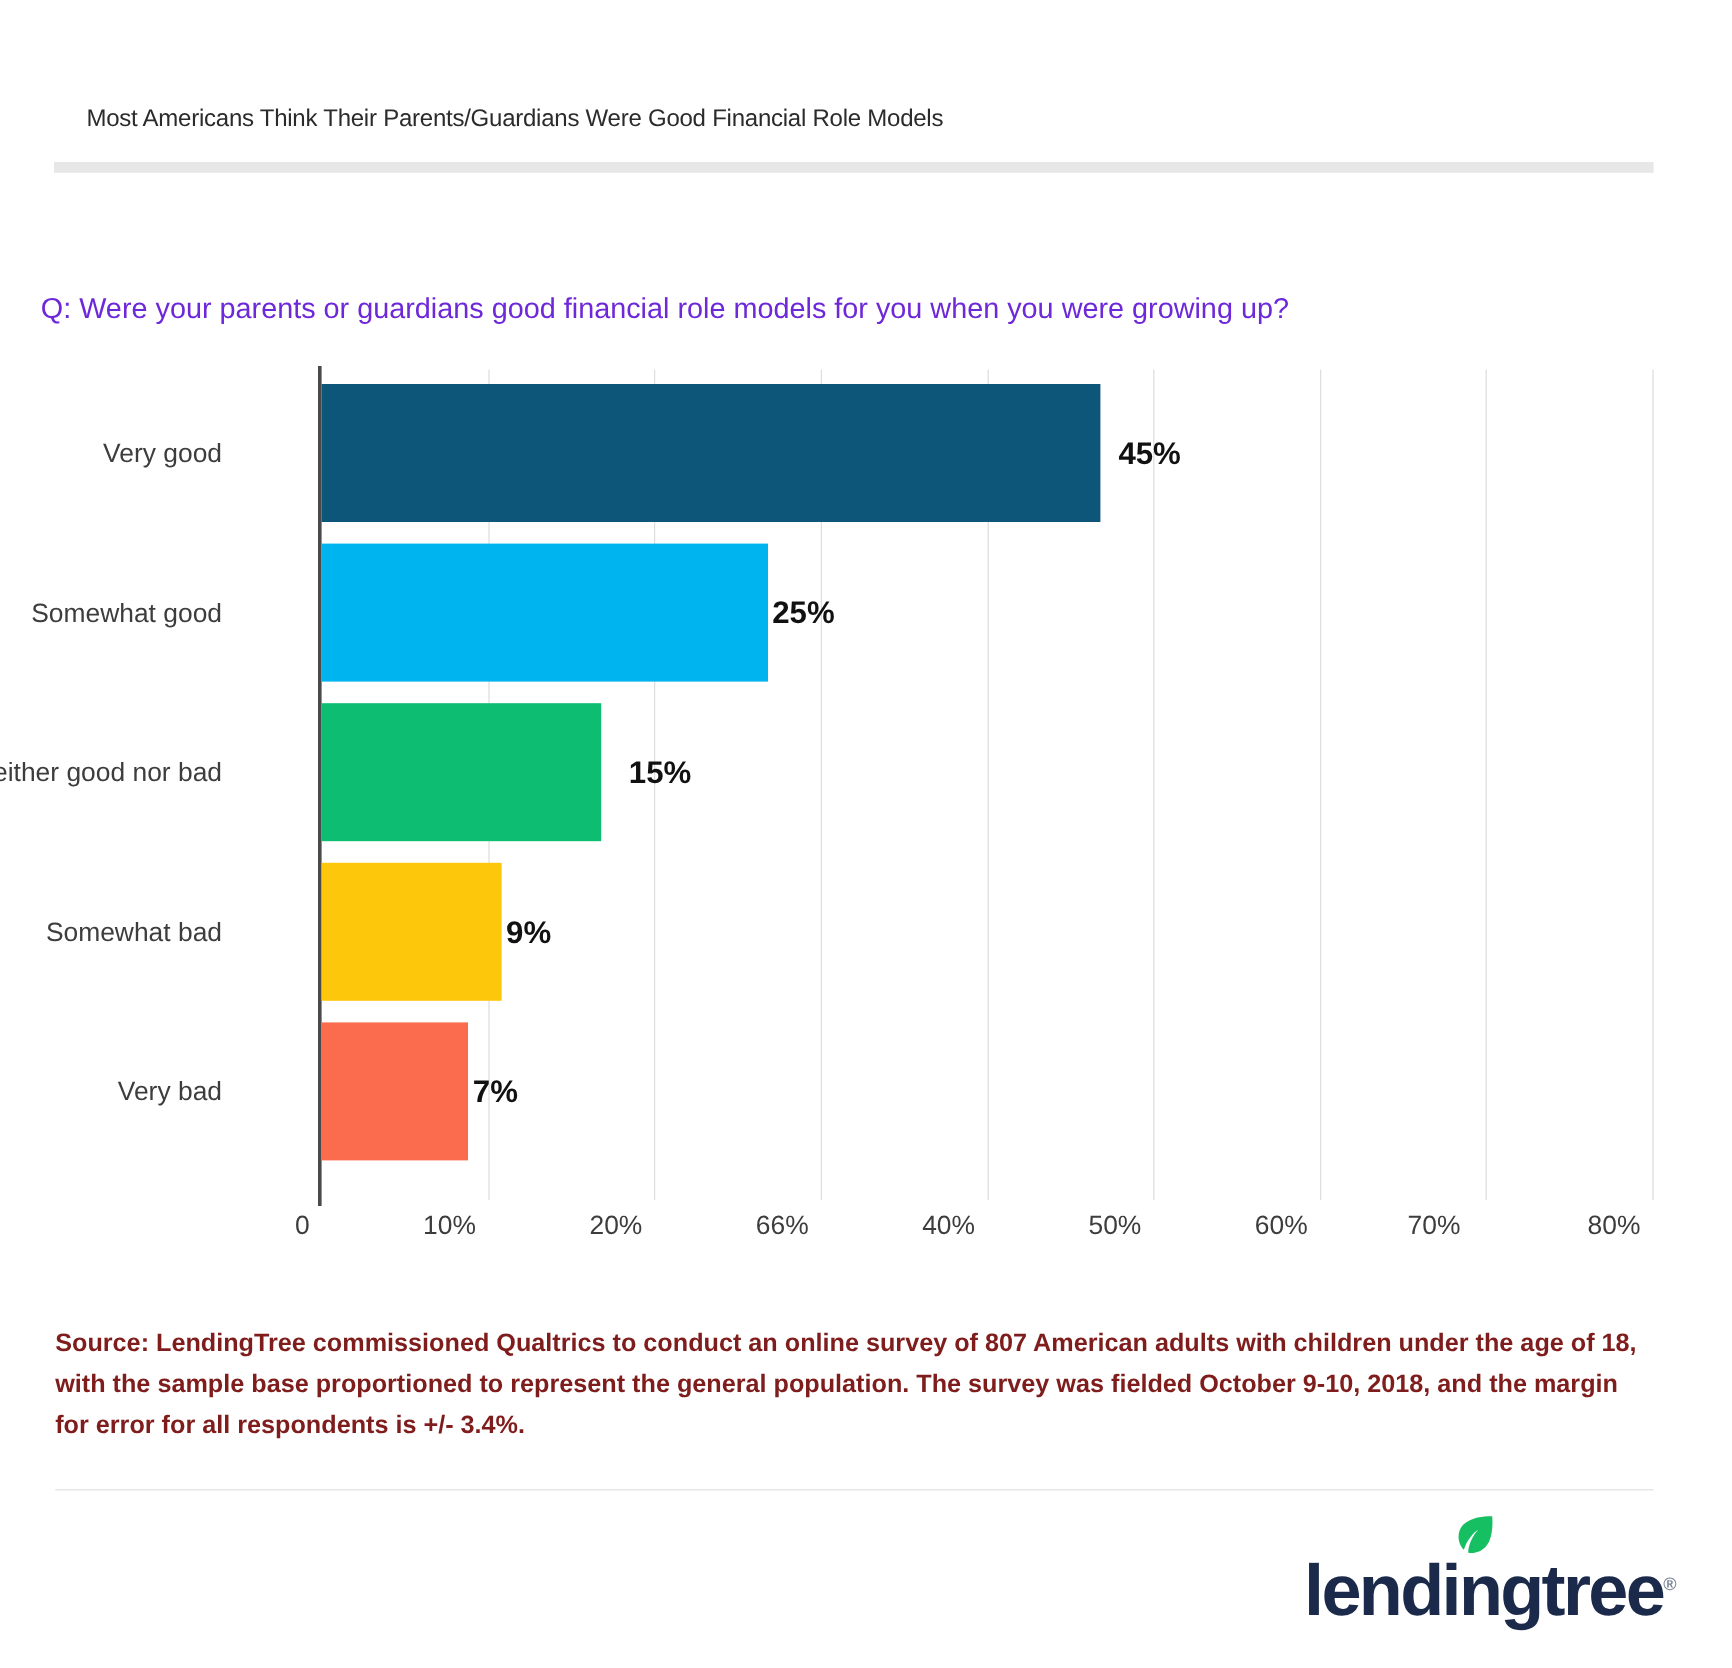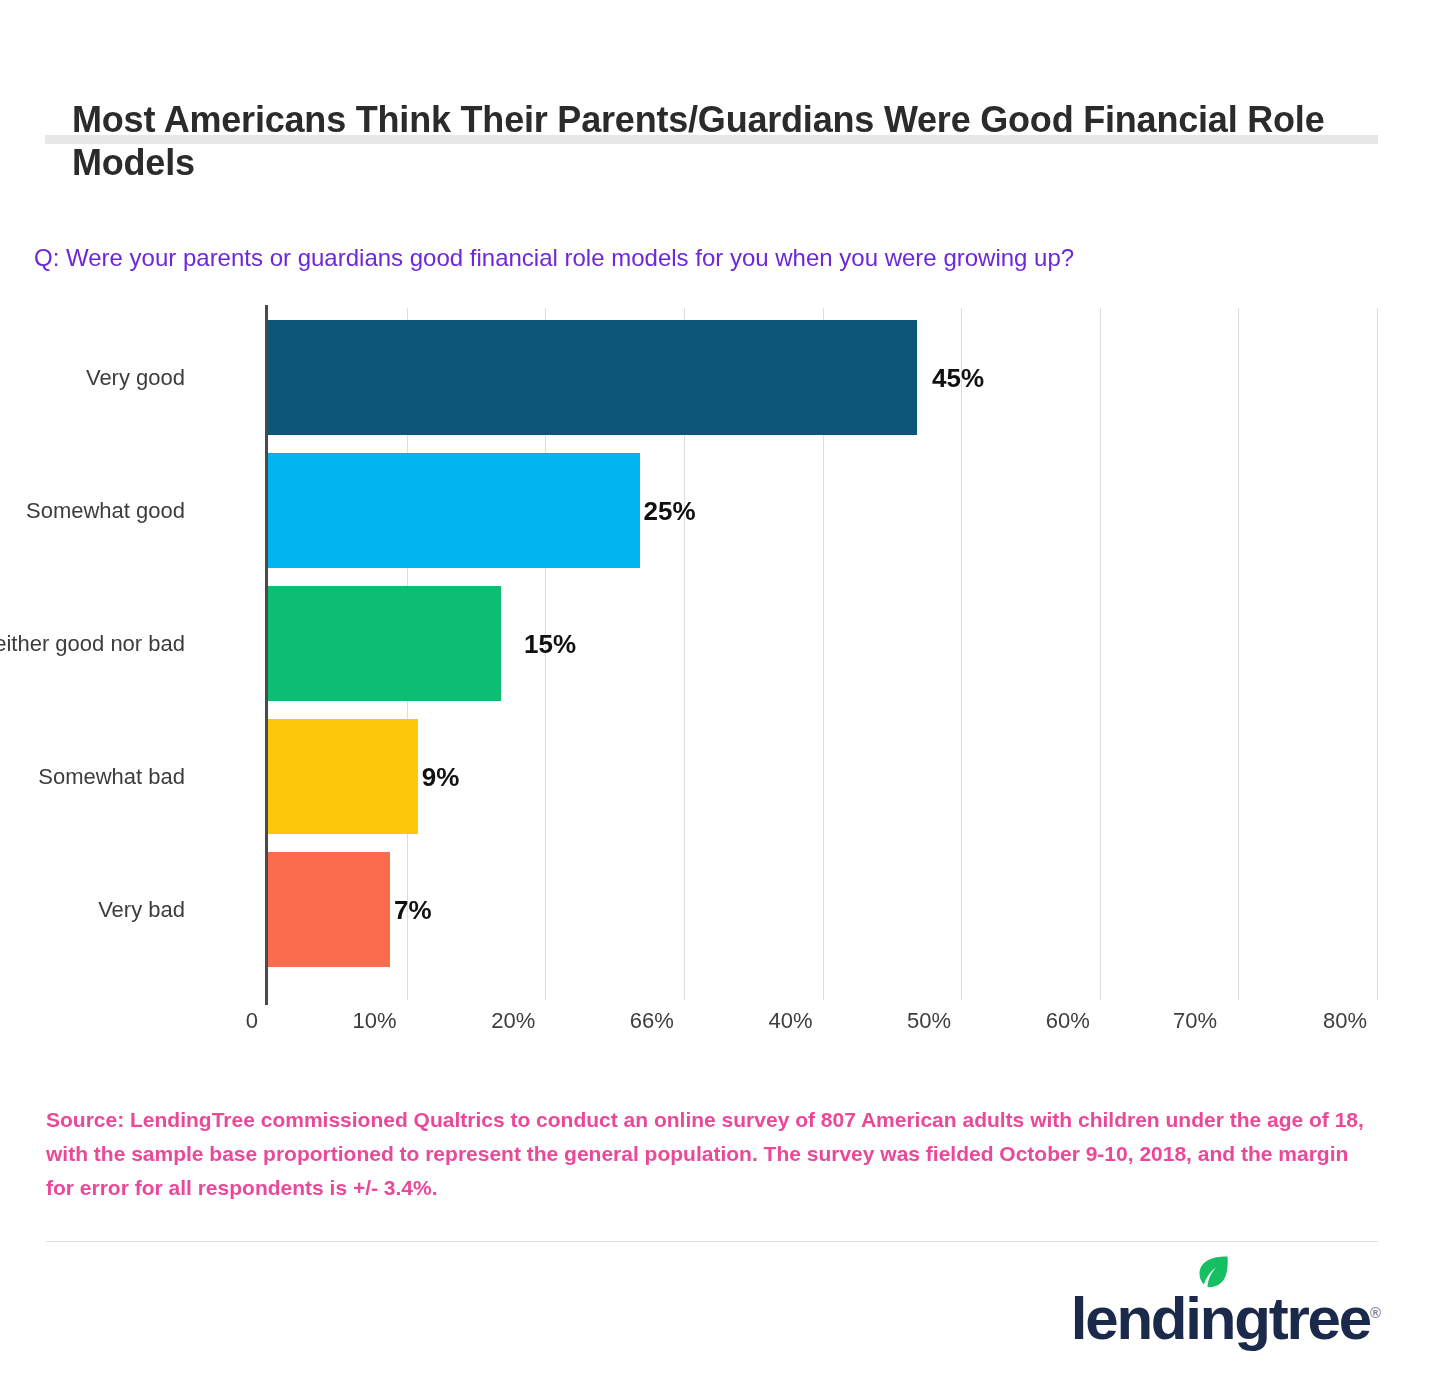--- a/index.html
+++ b/index.html
@@ -20,22 +20,22 @@
     position: absolute;
     inset: 0;
   }
 
   
   .title {
     position: absolute;
     left: 72px;
     top: 74px;
     width: 1320px;
-    font-size: 36px;
-    font-weight: bold;
+    font-size: 20px;
+    font-weight: normal;
     letter-spacing: -0.2px;
     color: #2b2b2b;
     line-height: 1.2;
   }
   .header-rule {
     position: absolute;
     left: 45px;
     top: 135px;
     width: 1333px;
     height: 9px;
@@ -131,40 +131,40 @@
   }
 
   
   .source {
     position: absolute;
     left: 46px;
     top: 1082px;
     width: 1320px;
     font-size: 21px;
     font-weight: bold;
-    color: #ec4899;
+    color: #7f1d1d;
     line-height: 1.62;
   }
 
   
   .footer-rule {
     position: absolute;
     left: 46px;
     top: 1241px;
     width: 1332px;
     height: 1px;
     background: #e0e0e0;
   }
   .logo {
     position: absolute;
-    right: 62px;
+    right: 46px;
     top: 1282px;
     height: 74px;
     display: flex;
-    align-items: center;
+    align-items: flex-end;
   }
   .logo-wordmark {
     font-size: 60px;
     font-weight: bold;
     letter-spacing: -2.2px;
     color: #1b2a4a;
     line-height: 1;
     position: relative;
   }
   .logo-reg {

